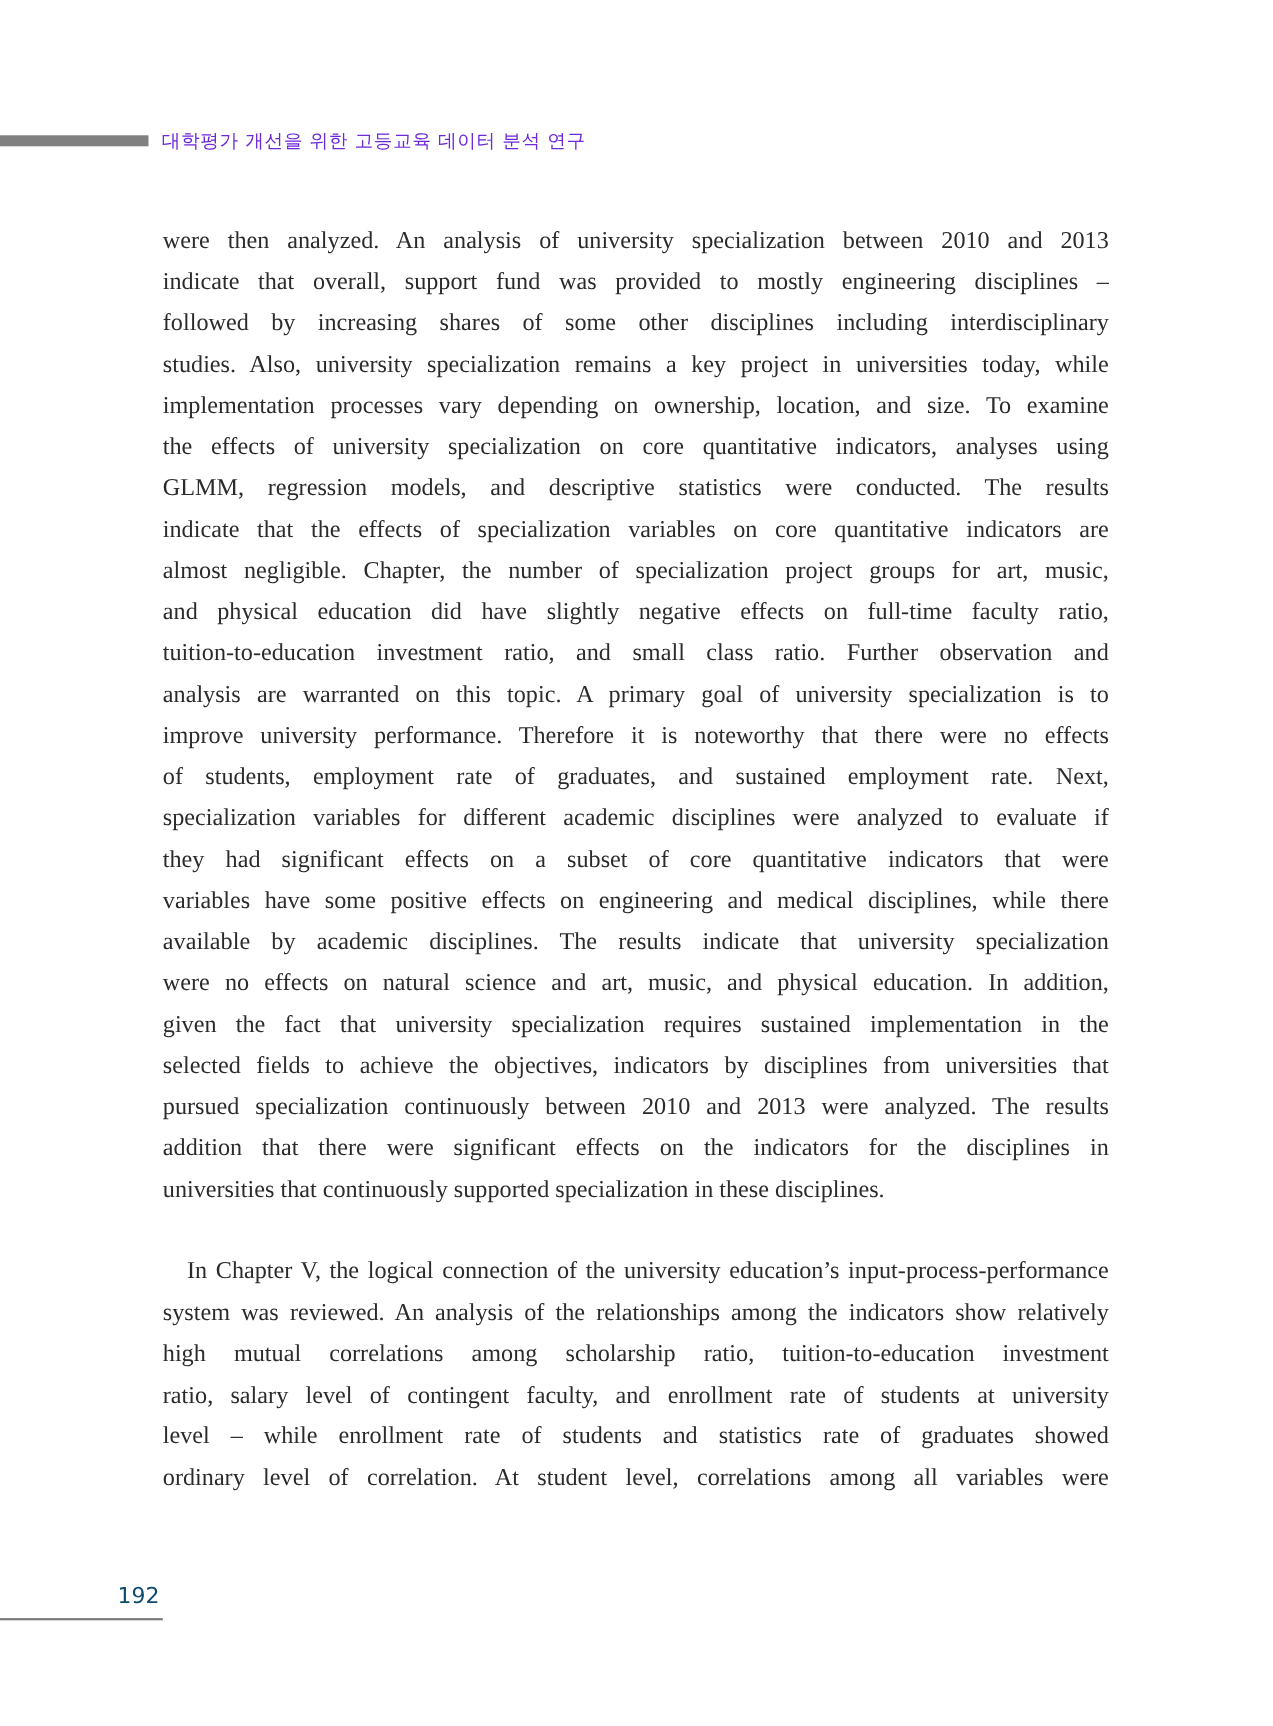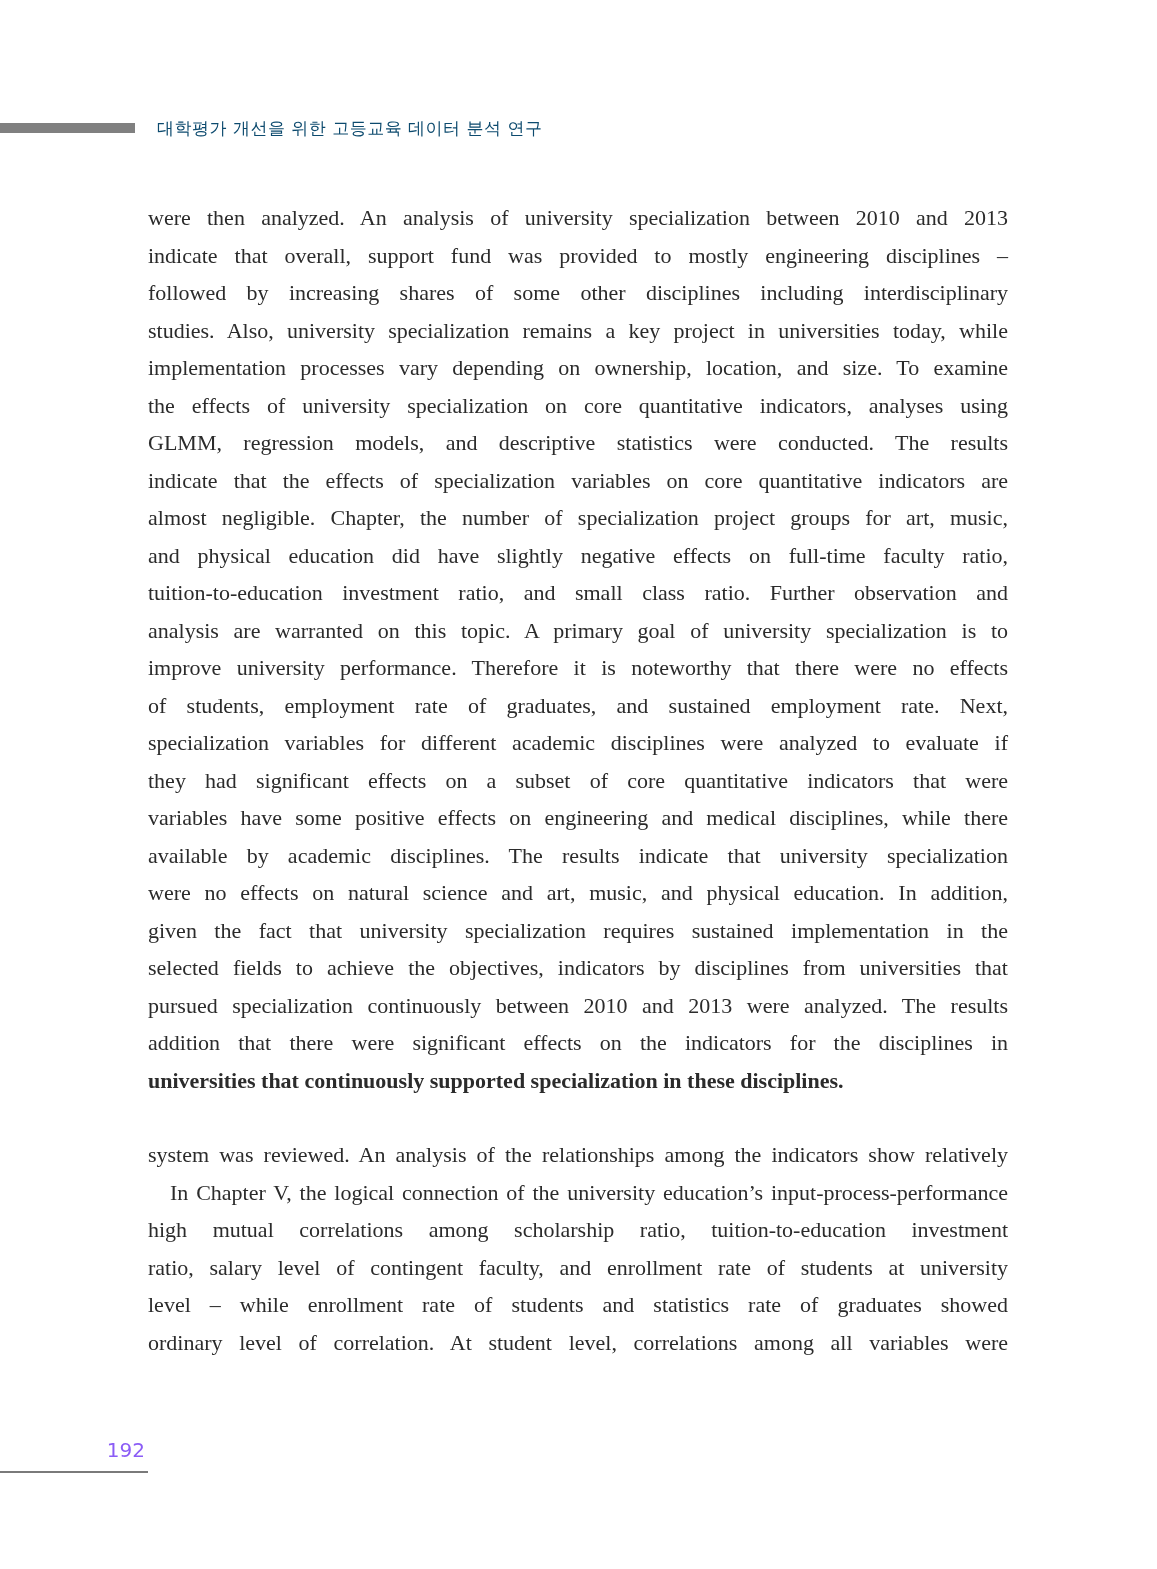--- a/index.html
+++ b/index.html
@@ -10,37 +10,37 @@
     }
     .running-header {
       position: absolute; top: 113px; left: 0; height: 30px;
       display: flex; align-items: center;
     }
     .header-bar {
       width: 135px; height: 10px; background: #808080; margin-right: 12px;
     }
     .header-title {
       font-family: "DejaVu Sans", "Liberation Sans", sans-serif;
-      font-size: 17px; color: #0c4a6e; letter-spacing: 0.5px; margin-left: 10px;
+      font-size: 17px; color: #6d28d9; letter-spacing: 0.5px;
     }
     .body-text {
       position: absolute; left: 148px; width: 860px; top: 199px;
     }
     .para { margin: 0; }
     .line {
       display: block; font-size: 22px; line-height: 37.5px; height: 37.5px;
       text-align: justify; text-align-last: justify; white-space: nowrap;
     }
-    .line.last { text-align-last: left; font-weight: bold; }
+    .line.last { text-align-last: left; }
     .line.indent { padding-left: 22px; }
     .para + .para { margin-top: 37px; }
     .page-number {
       position: absolute; top: 1438px; left: 0; width: 145px; text-align: right;
       font-family: "DejaVu Sans", "Liberation Sans", sans-serif;
-      font-size: 20px; color: #8b5cf6;
+      font-size: 20px; color: #0c4a6e;
     }
     .footer-rule {
       position: absolute; top: 1471px; left: 0; width: 148px; height: 2px;
       background: #7a7a7a;
     }
   </style>
 </head>
 <body>
 
 <div class="running-header">
@@ -69,22 +69,22 @@
     <span class="line">variables have some positive effects on engineering and medical disciplines, while there</span>
     <span class="line">available by academic disciplines. The results indicate that university specialization</span>
     <span class="line">were no effects on natural science and art, music, and physical education. In addition,</span>
     <span class="line">given the fact that university specialization requires sustained implementation in the</span>
     <span class="line">selected fields to achieve the objectives, indicators by disciplines from universities that</span>
     <span class="line">pursued specialization continuously between 2010 and 2013 were analyzed. The results</span>
     <span class="line">addition that there were significant effects on the indicators for the disciplines in</span>
     <span class="line last">universities that continuously supported specialization in these disciplines.</span>
   </p>
   <p class="para">
+    <span class="line indent">In Chapter V, the logical connection of the university education’s input-process-performance</span>
     <span class="line">system was reviewed. An analysis of the relationships among the indicators show relatively</span>
-    <span class="line indent">In Chapter V, the logical connection of the university education’s input-process-performance</span>
     <span class="line">high mutual correlations among scholarship ratio, tuition-to-education investment</span>
     <span class="line">ratio, salary level of contingent faculty, and enrollment rate of students at university</span>
     <span class="line">level – while enrollment rate of students and statistics rate of graduates showed</span>
     <span class="line">ordinary level of correlation. At student level, correlations among all variables were</span>
   </p>
 </div>
 
 <div class="page-number">192</div>
 <div class="footer-rule"></div>
 

